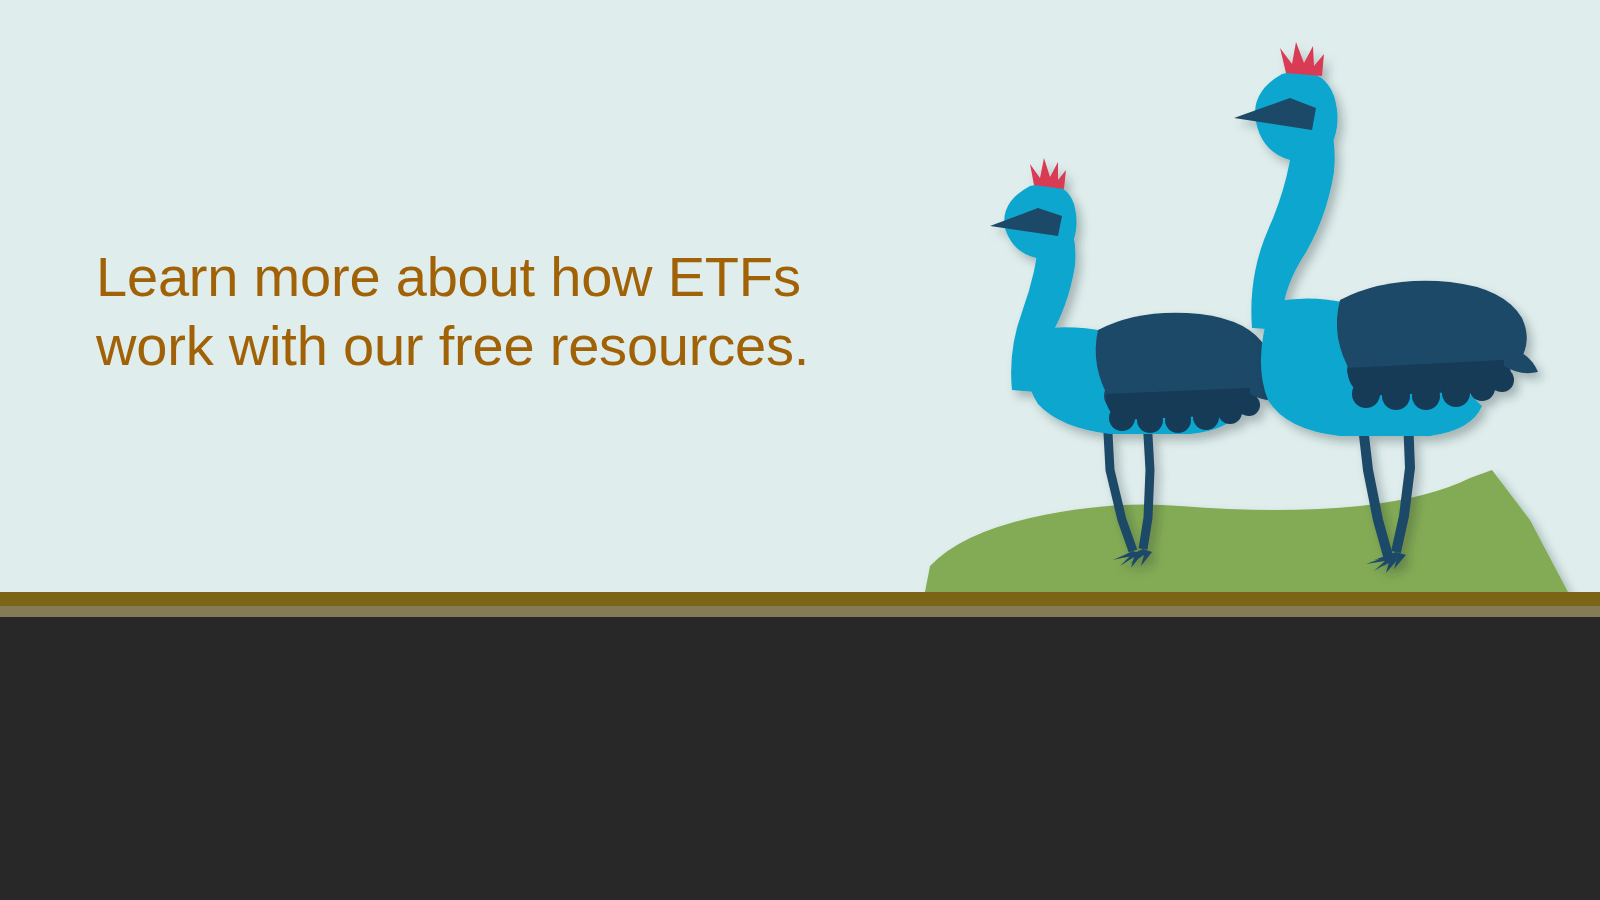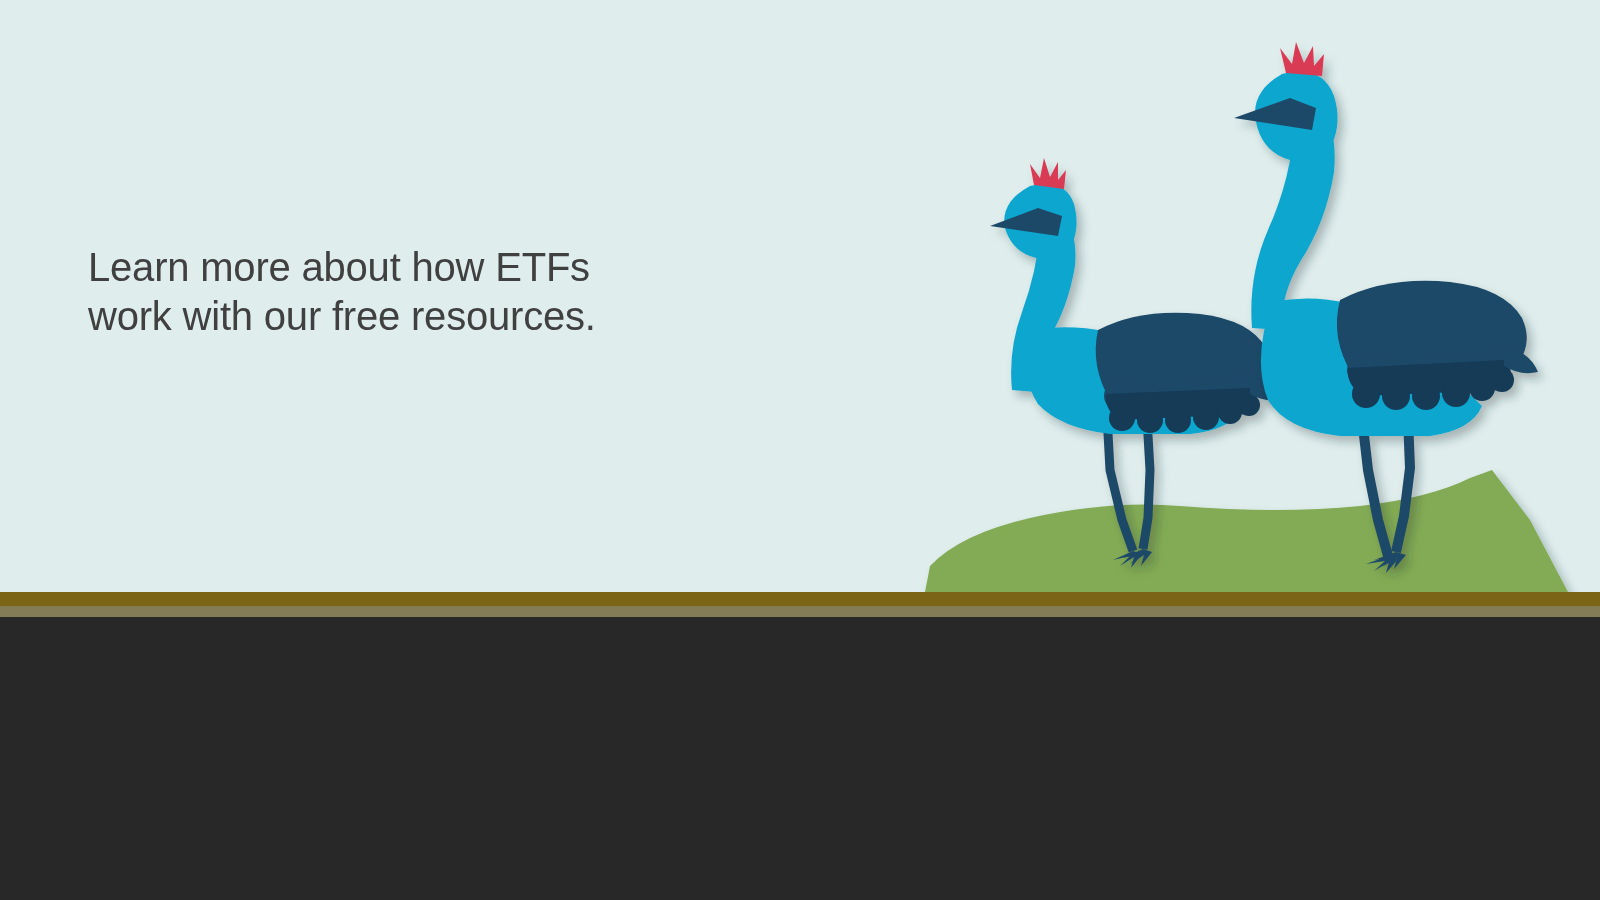--- a/index.html
+++ b/index.html
@@ -28,25 +28,25 @@
   .hero-art {
     position: absolute;
     left: 0; top: 0;
     width: 1600px;
     height: 592px;
   }
 
   
   .headline {
     position: absolute;
-    left: 88px;
+    left: 96px;
     top: 243px;
     width: 800px;
-    color: #404040;
-    font-size: 40px;
+    color: #a16207;
+    font-size: 56px;
     line-height: 1.23;
     font-weight: 400;
     letter-spacing: -0.2px;
     white-space: pre-line;
   }
 
   
   .ground-dark {
     position: absolute;
     left: 0;

